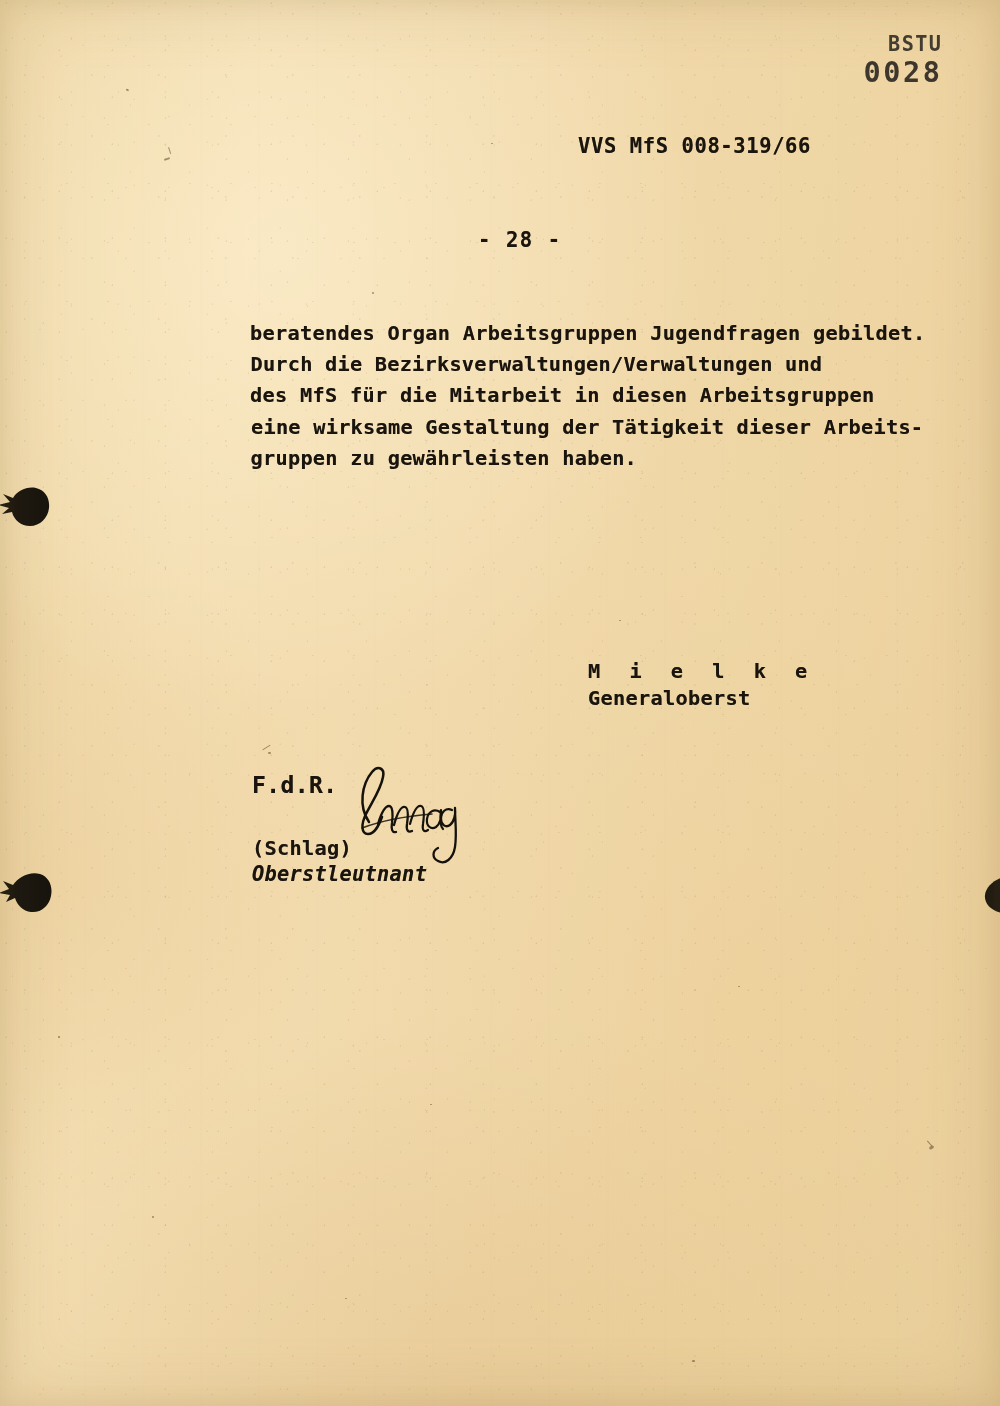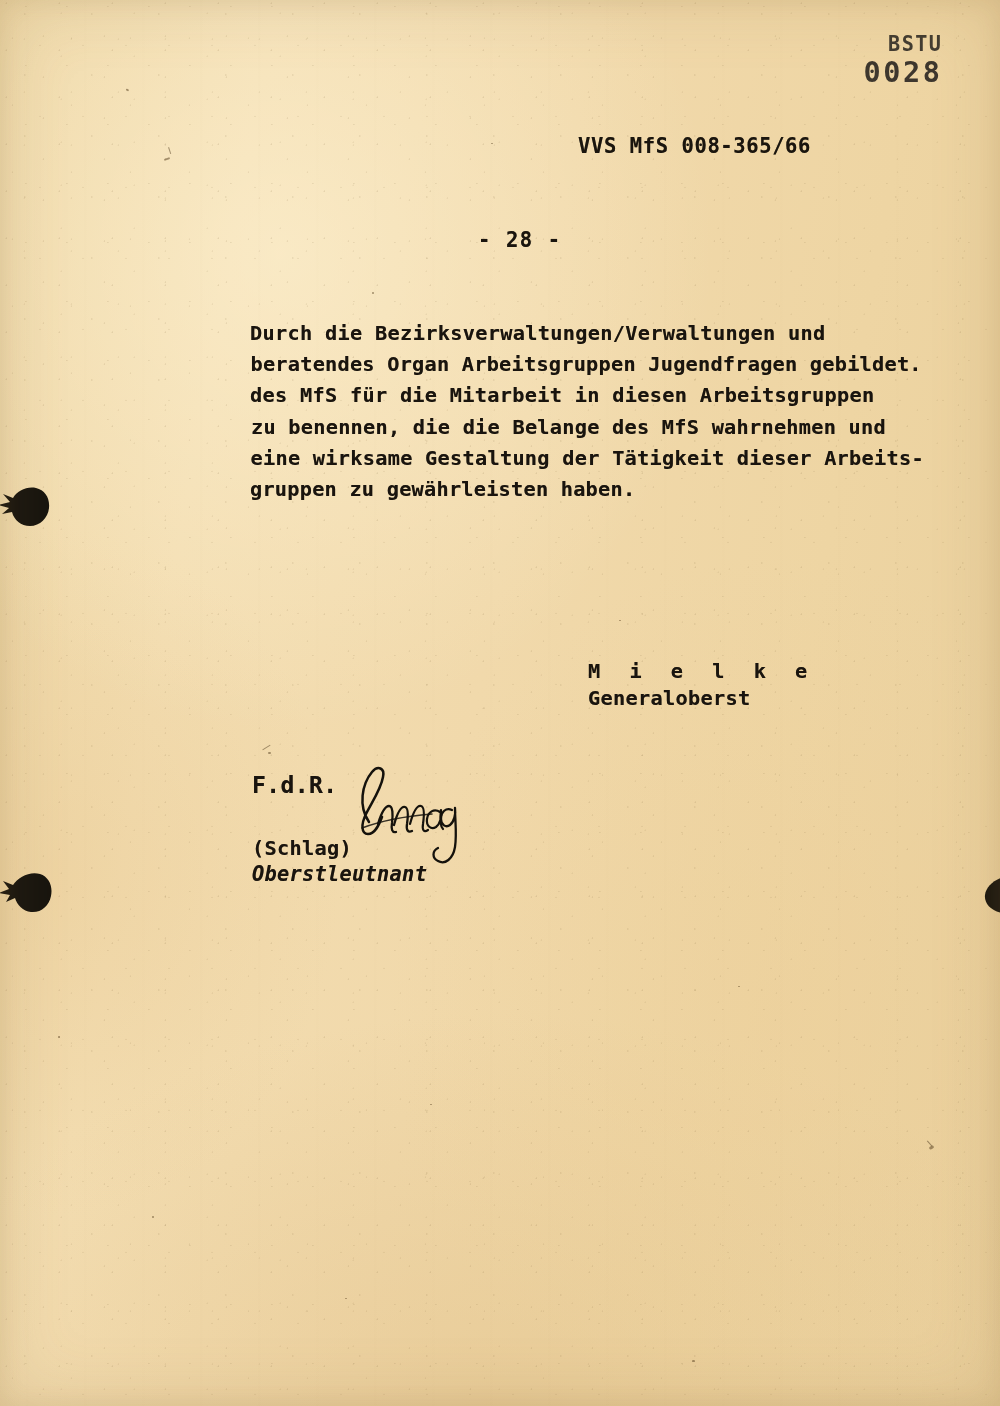--- a/index.html
+++ b/index.html
@@ -277,29 +277,28 @@
 
   <div class="tick" style="left:262px; top:747px; width:9px; height:1.4px; transform:rotate(-32deg);"></div>
   <div class="tick" style="left:166px; top:150px; width:7px; height:1.3px; transform:rotate(72deg);"></div>
   <div class="tick" style="left:926px; top:1143px; width:7px; height:1.3px; transform:rotate(48deg);"></div>
 
   <div class="stamp">
     <span class="stamp-org">BSTU</span>
     <span class="stamp-no">0028</span>
   </div>
 
-  <div class="tw doc-ref">VVS MfS 008-365/66</div>
+  <div class="tw doc-ref">VVS MfS 008-319/66</div>
 
   <div class="tw page-no">- 28 -</div>
 
   <div class="body-block">
+    <div class="body-line">beratendes Organ Arbeitsgruppen Jugendfragen gebildet.</div>
     <div class="body-line">Durch die Bezirksverwaltungen/Verwaltungen und</div>
-    <div class="body-line">beratendes Organ Arbeitsgruppen Jugendfragen gebildet.</div>
     <div class="body-line">des MfS für die Mitarbeit in diesen Arbeitsgruppen</div>
-    <div class="body-line">zu benennen, die die Belange des MfS wahrnehmen und</div>
     <div class="body-line">eine wirksame Gestaltung der Tätigkeit dieser Arbeits-</div>
     <div class="body-line">gruppen zu gewährleisten haben.</div>
   </div>
 
   <div class="sig-author">
     <div class="sig-name">M i e l k e</div>
     <div class="sig-rank">Generaloberst</div>
   </div>
 
   <div class="cert-block">

